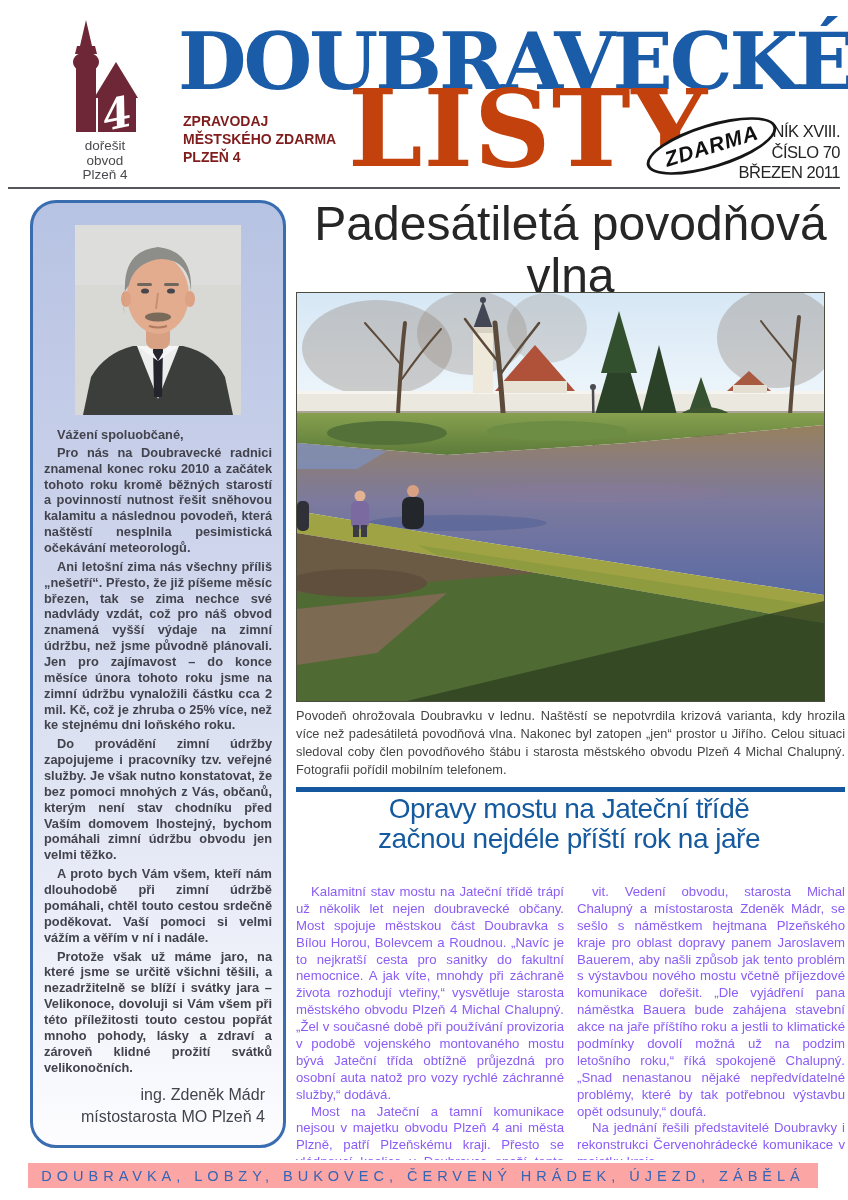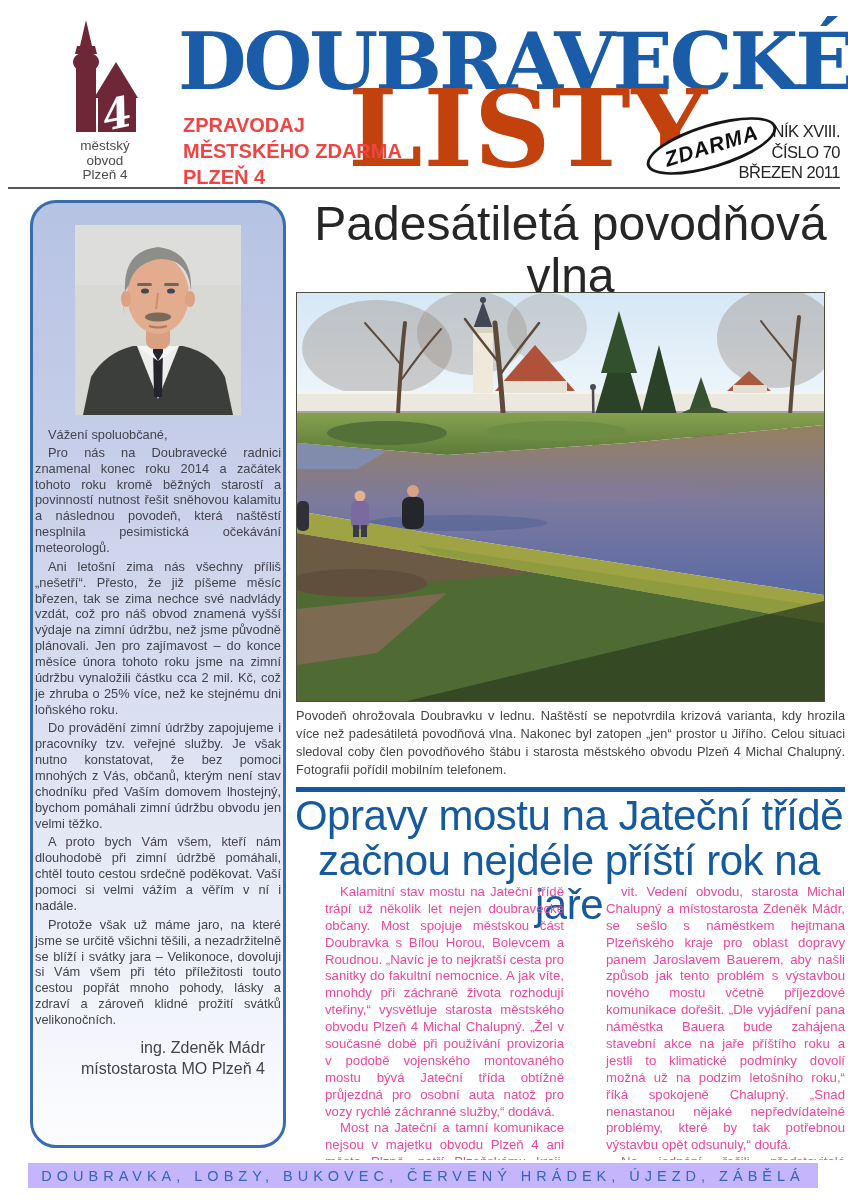--- a/index.html
+++ b/index.html
@@ -10,82 +10,82 @@
   .logo-svg{position:absolute;left:46px;top:20px;}
   .logo-caption{position:absolute;left:24px;top:139px;width:162px;text-align:center;
         font-size:13.5px;line-height:1.08;color:#4a4a4e;font-weight:400;}
   .logo-caption span{display:block;}
   .title-1{position:absolute;left:178px;top:22px;width:670px;
         font-family:"DejaVu Serif",serif;font-weight:bold;font-size:79px;line-height:1;
         letter-spacing:-3px;color:#1b5ca8;}
   .title-2{position:absolute;left:348px;top:76px;width:480px;
         font-family:"DejaVu Serif",serif;font-weight:bold;font-size:106px;line-height:1;
         letter-spacing:1px;color:#c2410c;}
-  .subtitle{position:absolute;left:183px;top:112px;font-size:20px;font-weight:bold;
-        line-height:1.3;color:#ef4444;}
+  .subtitle{position:absolute;left:183px;top:112px;font-size:14px;font-weight:bold;
+        line-height:1.3;color:#7f1d1d;}
   .subtitle span{display:block;}
   .badge{position:absolute;left:644px;top:124px;transform:rotate(-17deg);
         border:3.5px solid #161616;border-radius:50%;background:#fff;color:#111;
         font-size:21px;font-weight:bold;font-style:italic;letter-spacing:1px;
         padding:7px 16px;z-index:5;}
   .issue{position:absolute;left:726px;top:121px;width:114px;text-align:right;
         font-size:16.5px;line-height:1.25;color:#252525;letter-spacing:-0.5px;}
   .issue span{display:block;}
   .header-rule{position:absolute;left:8px;top:187px;width:832px;height:2px;background:#55565a;}
 
   
   .sidebar{position:absolute;left:30px;top:200px;width:256px;height:948px;
         border:3px solid #3a6cb0;border-radius:26px;box-sizing:border-box;
         background:linear-gradient(180deg,#b7c3e3 0%,#c7cfe9 28%,#e6eaf6 70%,#fdfdff 100%);}
   .portrait{display:block;margin:22px auto 12px auto;}
-  .letter{padding:0 2px;font-size:12.8px;line-height:1.24;color:#43434d;text-align:justify;}
+  .letter{padding:0 11px;font-size:12.8px;line-height:1.24;color:#43434d;text-align:justify;font-weight:bold;}
   .letter p{margin:0 0 3px 0;text-indent:13px;}
   .letter p.salutation{text-indent:13px;margin-bottom:2px;}
   .signature{padding:6px 18px 0 15px;text-align:right;font-size:16px;line-height:1.35;color:#43434d;}
   .signature span{display:block;}
 
   
   .headline1{position:absolute;left:296px;top:198px;width:549px;text-align:center;
         font-size:48px;line-height:1.08;color:#262626;letter-spacing:0;}
   .photo{position:absolute;left:296px;top:292px;width:527px;height:408px;
         border:1px solid #4c4c40;}
   .caption{position:absolute;left:296px;top:707px;width:549px;font-size:12.8px;
         line-height:1.42;color:#454545;text-align:justify;}
   .section-rule{position:absolute;left:296px;top:787px;width:549px;height:5px;background:#1558a0;}
   .headline2{position:absolute;left:290px;top:794px;width:558px;text-align:center;
-        font-size:42px;line-height:1.06;color:#155a9e;letter-spacing:-0.5px;font-weight:400;}
+        font-size:28px;line-height:1.06;color:#155a9e;letter-spacing:-0.5px;font-weight:400;}
   .columns{position:absolute;left:296px;top:884px;width:549px;height:276px;overflow:hidden;
         display:flex;gap:13px;}
-  .col{width:268px;font-size:13.2px;line-height:1.28;color:#ec4899;text-align:justify;margin-left:29px;}
+  .col{width:268px;font-size:13.2px;line-height:1.28;color:#8b5cf6;text-align:justify;}
   .col p{margin:0;text-indent:15px;}
 
   
   .footer-bar{position:absolute;left:28px;top:1163px;width:790px;height:25px;
-        background:#c4b5fd;display:flex;align-items:center;justify-content:center;}
+        background:#fca5a5;display:flex;align-items:center;justify-content:center;}
   .footer-bar span{font-size:14.5px;color:#3565b5;letter-spacing:5px;font-weight:400;}
 </style>
 </head>
 <body>
 
 <div class="page">
 
   <div>
     <svg class="logo-svg" width="118" height="118" viewBox="0 0 118 118" aria-hidden="true">
       <g fill="#6d2737">
         <polygon points="40,0 46,26 34,26"></polygon>
         <polygon points="31,26 49,26 51,34 29,34"></polygon>
         <ellipse cx="40" cy="42" rx="13" ry="10"></ellipse>
         <rect x="30" y="48" width="20" height="64"></rect>
         <polygon points="48,78 70,42 92,78"></polygon>
         <rect x="52" y="76" width="38" height="36"></rect>
       </g>
       <text x="56" y="108" font-family="DejaVu Serif, serif" font-style="italic" font-weight="bold" font-size="42" fill="#ffffff" transform="rotate(-12 72 92)">4</text>
     </svg>
     <div class="logo-caption">
-      <span>městský</span>
+      <span>dořešit</span>
       <span>obvod</span>
       <span>Plzeň 4</span>
     </div>
 
     <div class="title-1">DOUBRAVECKÉ</div>
     <div class="title-2">LISTY</div>
 
     <div class="subtitle">
       <span>ZPRAVODAJ</span>
       <span>MĚSTSKÉHO ZDARMA</span>
@@ -129,21 +129,21 @@
       <ellipse cx="70" cy="66" rx="4" ry="2.6" fill="#46464e"></ellipse>
       <ellipse cx="96" cy="66" rx="4" ry="2.6" fill="#46464e"></ellipse>
 
       <path d="M83,68 L81,84" stroke="#c88f70" stroke-width="2" fill="none"></path>
       <ellipse cx="83" cy="92" rx="13" ry="4.5" fill="#7a6a5a"></ellipse>
       <path d="M74,101 Q83,104 92,101" stroke="#b07a60" stroke-width="2" fill="none"></path>
     </svg>
 
     <div class="letter">
       <p class="salutation">Vážení spoluobčané,</p>
-      <p>Pro nás na Doubravecké radnici znamenal konec roku 2014 a začátek tohoto roku kromě běžných starostí a povinností nutnost řešit sněhovou kalamitu a následnou povodeň, která naštěstí nesplnila pesimistická očekávání meteorologů.</p>
+      <p>Pro nás na Doubravecké radnici znamenal konec roku 2010 a začátek tohoto roku kromě běžných starostí a povinností nutnost řešit sněhovou kalamitu a následnou povodeň, která naštěstí nesplnila pesimistická očekávání meteorologů.</p>
       <p>Ani letošní zima nás všechny příliš „nešetří“. Přesto, že již píšeme měsíc březen, tak se zima nechce své nadvlády vzdát, což pro náš obvod znamená vyšší výdaje na zimní údržbu, než jsme původně plánovali. Jen pro zajímavost – do konce měsíce února tohoto roku jsme na zimní údržbu vynaložili částku cca 2 mil. Kč, což je zhruba o 25% více, než ke stejnému dni loňského roku.</p>
       <p>Do provádění zimní údržby zapojujeme i pracovníky tzv. veřejné služby. Je však nutno konstatovat, že bez pomoci mnohých z Vás, občanů, kterým není stav chodníku před Vaším domovem lhostejný, bychom pomáhali zimní údržbu obvodu jen velmi těžko.</p>
       <p>A proto bych Vám všem, kteří nám dlouhodobě při zimní údržbě pomáhali, chtěl touto cestou srdečně poděkovat. Vaší pomoci si velmi vážím a věřím v ní i nadále.</p>
       <p>Protože však už máme jaro, na které jsme se určitě všichni těšili, a nezadržitelně se blíží i svátky jara – Velikonoce, dovoluji si Vám všem při této příležitosti touto cestou popřát mnoho pohody, lásky a zdraví a zároveň klidné prožití svátků velikonočních.</p>
     </div>
     <div class="signature">
       <span>ing. Zdeněk Mádr</span>
       <span>místostarosta MO Plzeň 4</span>
     </div>
   </div>

